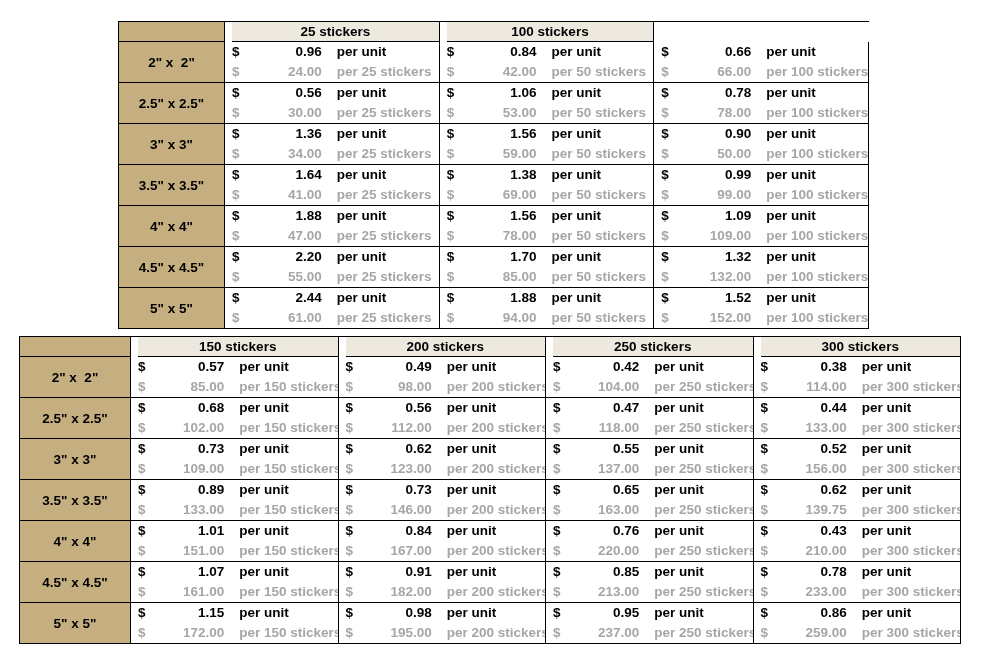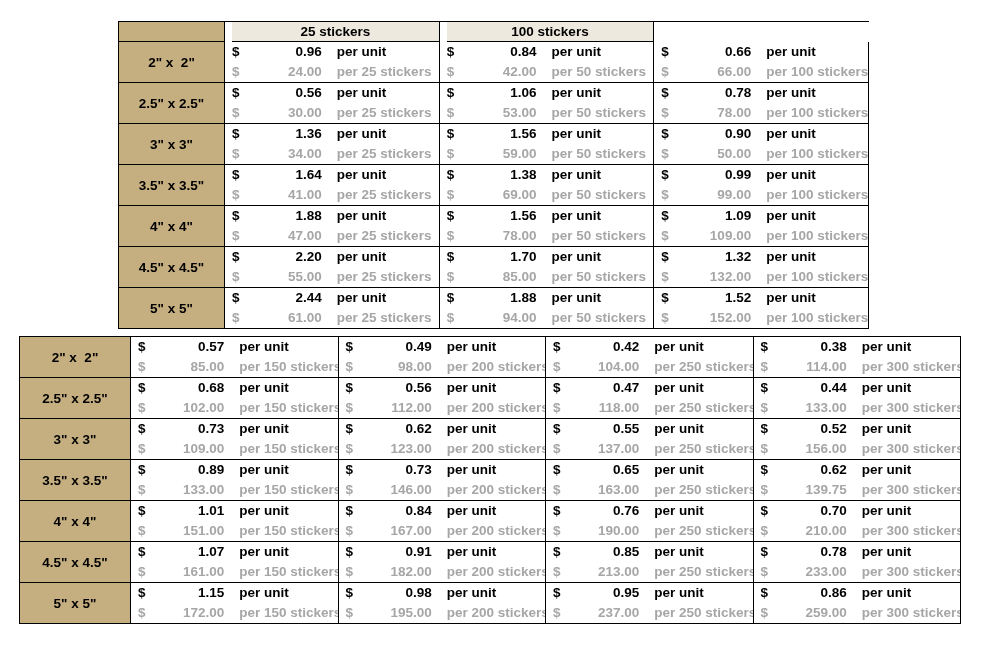--- a/index.html
+++ b/index.html
@@ -418,20 +418,27 @@
         <span class="cur">$</span>
         <span class="num">152.00</span>
       </span>
       <span class="lbl">per 100 stickers</span>
     </div>
   </div>
     </div>
   </div>
 <div id="table2" class="pricing-table">
     <div class="trow">
+      <div class="cell corner-cell"></div>
+      <div class="cell qty-header">150 stickers</div>
+      <div class="cell qty-header">200 stickers</div>
+      <div class="cell qty-header">250 stickers</div>
+      <div class="cell qty-header">300 stickers</div>
+    </div>
+    <div class="trow">
       <div class="cell size-cell">2" x  2"</div>
       <div class="cell price-cell">
     <div class="line unit-line">
       <span class="money">
         <span class="cur">$</span>
         <span class="num">0.57</span>
       </span>
       <span class="lbl">per unit</span>
     </div>
     <div class="line pack-line">
@@ -730,30 +737,30 @@
     <div class="line unit-line">
       <span class="money">
         <span class="cur">$</span>
         <span class="num">0.76</span>
       </span>
       <span class="lbl">per unit</span>
     </div>
     <div class="line pack-line">
       <span class="money">
         <span class="cur">$</span>
-        <span class="num">190.00</span>
+        <span class="num">220.00</span>
       </span>
       <span class="lbl">per 250 stickers</span>
     </div>
   </div>
       <div class="cell price-cell">
     <div class="line unit-line">
       <span class="money">
         <span class="cur">$</span>
-        <span class="num">0.70</span>
+        <span class="num">0.43</span>
       </span>
       <span class="lbl">per unit</span>
     </div>
     <div class="line pack-line">
       <span class="money">
         <span class="cur">$</span>
         <span class="num">210.00</span>
       </span>
       <span class="lbl">per 300 stickers</span>
     </div>

